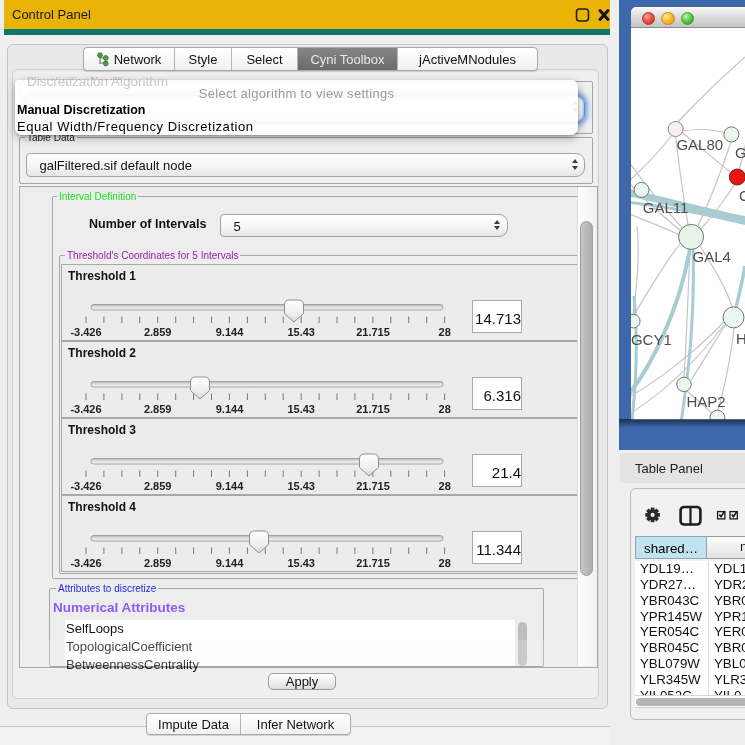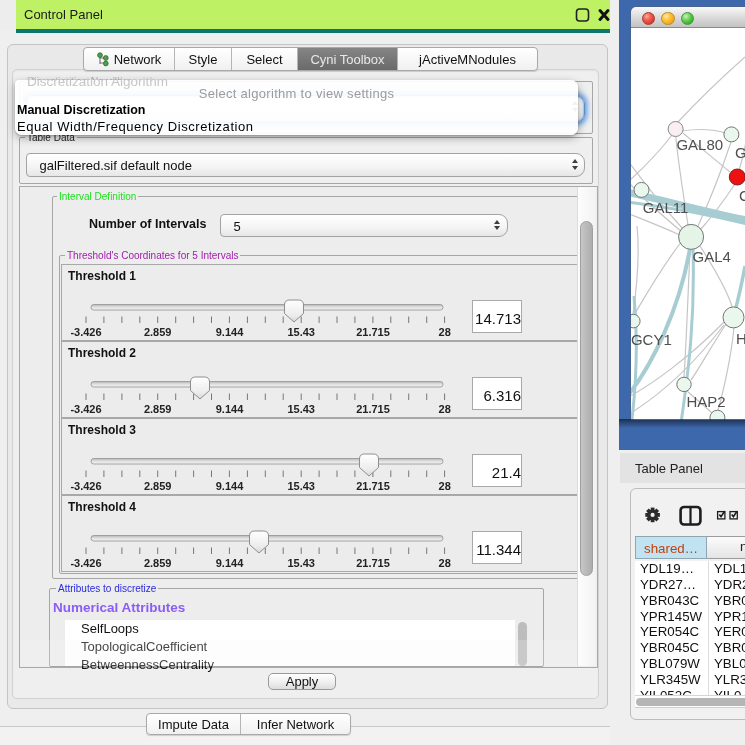--- a/index.html
+++ b/index.html
@@ -1,20 +1,20 @@
 <!DOCTYPE html>
 <html><head>
 <meta charset="utf-8">
 <style>
   html,body{margin:0;padding:0;}
   #app{position:relative;width:745px;height:745px;overflow:hidden;transform:translateZ(0);
        font-family:"Liberation Sans",sans-serif;background:#ededed;-webkit-font-smoothing:antialiased;}
   .abs{position:absolute;}
   
-  #titlebar{left:16px;top:0;width:610px;height:29px;background:#bef264;border-bottom:4px solid #0f766e;}
+  #titlebar{left:4px;top:0;width:610px;height:29px;background:#eab308;border-bottom:6px solid #0f766e;}
   #titlebar .t{position:absolute;left:8px;top:7px;font-size:13px;color:#1a1a1a;}
   #winbody{left:0;top:30px;width:610px;height:696px;background:#efefef;border-bottom:1px solid #c9c9c9;}
   #belowwin{left:0;top:727px;width:610px;height:18px;background:#f2f2f2;}
   #tabpanel{left:7px;top:44px;width:599px;height:663px;background:#e9e9e9;
             border:1px solid #c4c4c4;border-radius:6px;}
   #formpanel{left:12px;top:69px;width:585px;height:628px;background:#efefef;
              border:1px solid #d2d2d2;border-radius:5px;box-shadow:inset 0 1px 2px rgba(0,0,0,0.06);}
   
   .seg{display:flex;border:1px solid #a9a9a9;border-radius:4px;overflow:hidden;
        background:linear-gradient(#ffffff,#f0f0f0);box-shadow:0 1px 1px rgba(0,0,0,0.15);margin-top:16px;}
@@ -35,21 +35,21 @@
               border-bottom:4.5px solid #3d3d3d;margin-bottom:2.5px;}
   .arrows .dn{width:0;height:0;border-left:3px solid transparent;border-right:3px solid transparent;
               border-top:4.5px solid #3d3d3d;}
   
   .tpanel{position:absolute;left:61px;width:523px;height:75px;border:1px solid #a8a8a8;background:#ececec;}
   .tpanel .tt{position:absolute;left:6px;top:4px;font-size:12px;font-weight:bold;color:#111;}
   .vbox{position:absolute;left:410px;top:35px;width:48px;height:31px;background:#fff;
         border:1px solid #a9a9a9;font-size:15px;color:#111;text-align:right;line-height:36px;padding-right:0;}
   
   #attrlist{left:65px;top:620px;width:450px;height:46px;background:#fff;font-size:13px;color:#111;}
-  #attrlist div{padding-left:16px;height:18.2px;line-height:18.2px;}
+  #attrlist div{padding-left:1px;height:18.2px;line-height:18.2px;}
   
   .btn{position:absolute;border:1px solid #9a9a9a;border-radius:5px;
        background:linear-gradient(#ffffff,#efefef 55%,#dddddd);
        font-size:13px;color:#111;text-align:center;}
   
   #popup{left:15px;top:80px;width:563px;height:55px;background:rgba(255,255,255,0.93);
          border-radius:7px;border-top-left-radius:4px;
          box-shadow:0 3px 9px rgba(0,0,0,0.32),0 1px 2px rgba(0,0,0,0.2);}
   #popup .i1{position:absolute;left:0;right:0;top:6px;text-align:center;font-size:13px;letter-spacing:0.3px;color:#9b9b9b;}
   #popup .i2{position:absolute;left:2px;top:23px;font-size:12.5px;font-weight:bold;color:#000;}
@@ -442,21 +442,21 @@
       <line x1="59.5" y1="18" x2="59.5" y2="35.5" stroke="#1d1d1d" stroke-width="2.2"></line>
       <g stroke="#1d1d1d" fill="none">
         <rect x="86.6" y="22.6" width="7.3" height="7.3" stroke-width="1.3"></rect>
         <path d="M 88.3 25.6 L 90 27.6 L 93.6 22.2" stroke-width="1.6"></path>
         <rect x="99" y="22.6" width="7.3" height="7.3" stroke-width="1.3"></rect>
         <path d="M 100.7 25.6 L 102.4 27.6 L 106 22.2" stroke-width="1.6"></path>
       </g>
     </svg>
     <div style="position:absolute;left:4px;top:47px;width:130px;height:23px;background:linear-gradient(#fbfbfb,#e4e4e4);border:1px solid #9b9b9b;box-sizing:border-box;"></div>
     <div style="position:absolute;left:4px;top:47px;width:72px;height:23px;background:#c1e2f0;border:1px solid #8fa6b0;box-sizing:border-box;
-         font-size:13.3px;color:#c2410c;text-align:center;line-height:24px;">shared…</div>
+         font-size:13.3px;color:#000000;text-align:center;line-height:24px;">shared…</div>
     <div style="position:absolute;left:109px;top:50px;font-size:13.3px;color:#222;">na…</div>
     <div style="position:absolute;left:4px;top:72px;width:130px;height:134px;background:#fff;overflow:hidden;font-size:13.3px;color:#111;">
       <div style="position:absolute;left:73px;top:0;width:1px;height:134px;background:#dcdcdc;"></div>
       <div style="position:absolute;left:0;top:0px;width:130px;height:15.85px;line-height:15.85px;">
           <span style="position:absolute;left:5px;">YDL19…</span>
           <span style="position:absolute;left:79px;">YDL1</span>
         </div>
         <div style="position:absolute;left:0;top:16px;width:130px;height:15.85px;line-height:15.85px;">
           <span style="position:absolute;left:5px;">YDR27…</span>
           <span style="position:absolute;left:79px;">YDR2</span>

